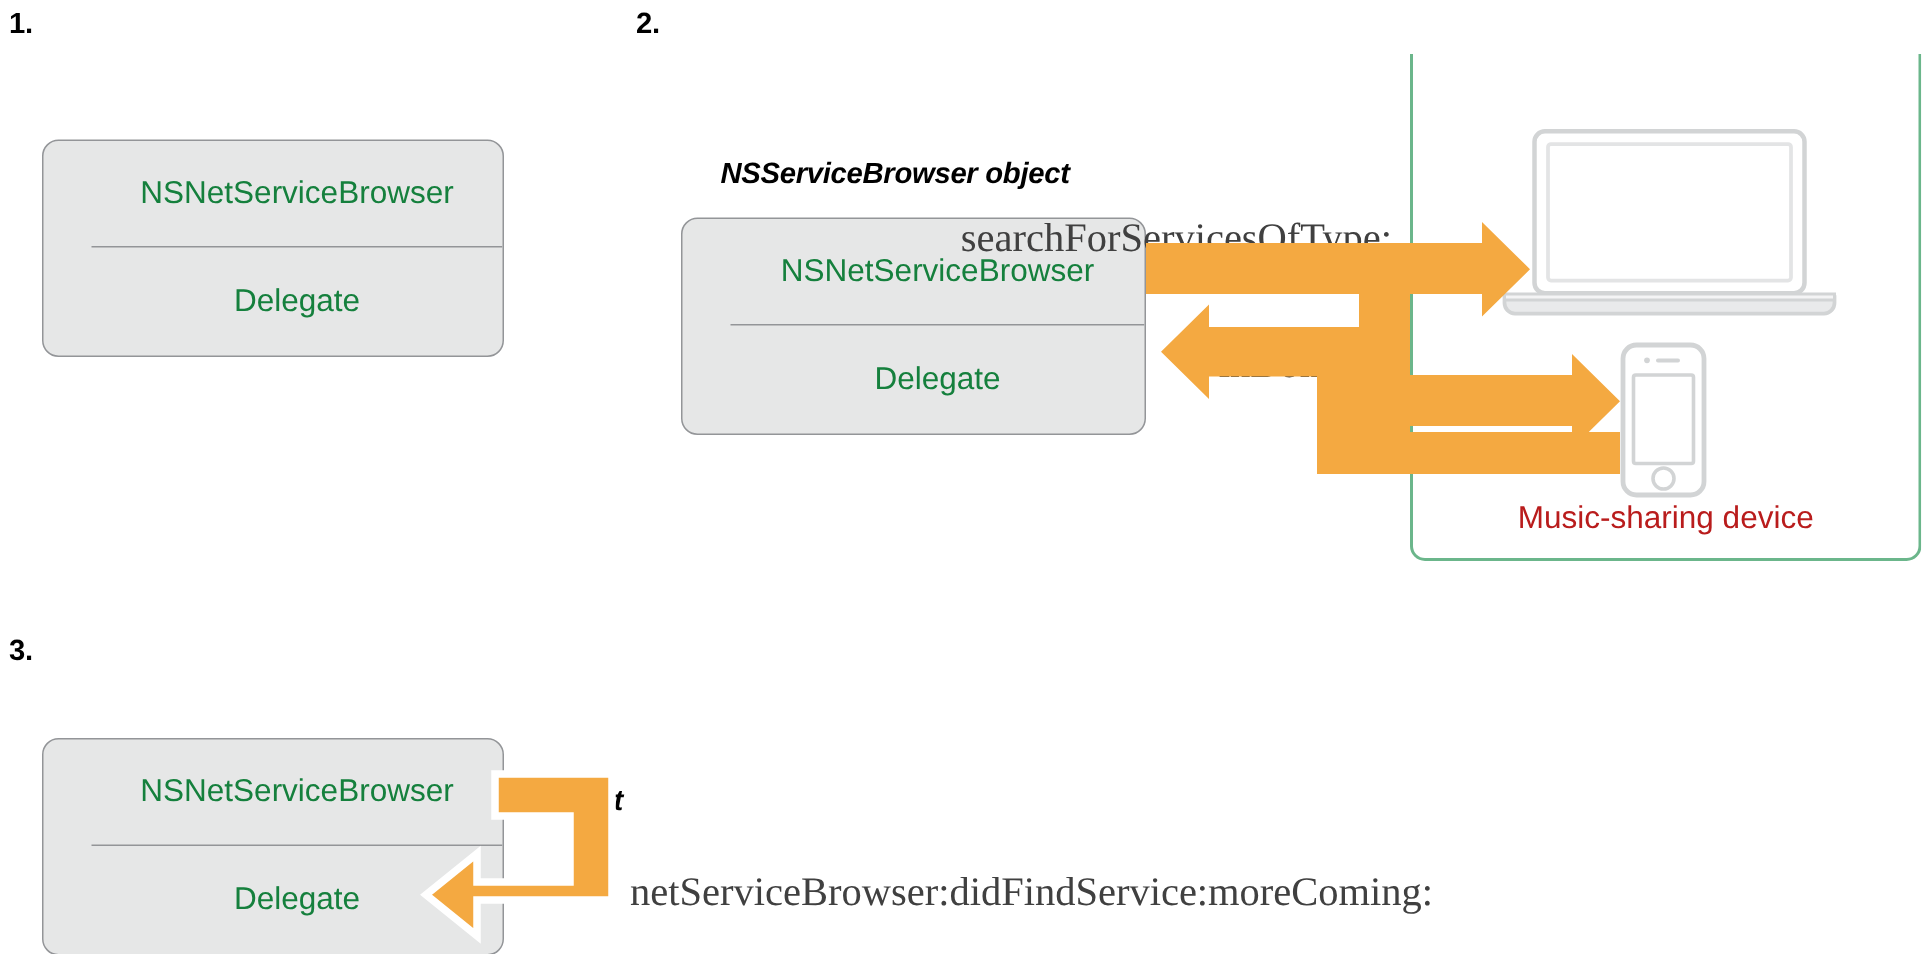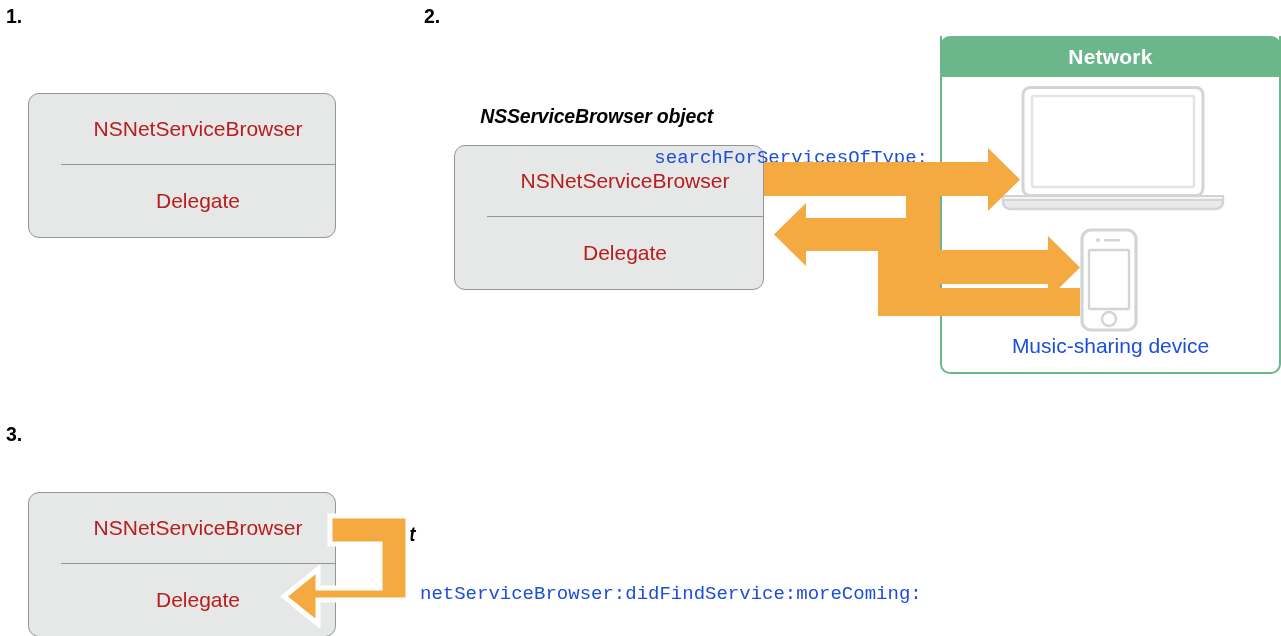--- a/index.html
+++ b/index.html
@@ -56,45 +56,45 @@
     border-radius: 11px;
     overflow: hidden;
   }
   .obj-box .cell {
     box-sizing: border-box;
     display: flex;
     align-items: center;
     justify-content: center;
     font-family: "Liberation Sans", sans-serif;
     font-size: 21px;
-    color: #b91c1c;
+    color: #15803d;
     white-space: nowrap;
     margin-left: 32px;
   }
   .obj-box .cell.top { border-bottom: 1.6px solid #939598; }
 
   #box1 { left: 28px;  top: 93px;  width: 308px; height: 145px; }
   #box1 .cell.top    { height: 71px; }
   #box1 .cell.bottom { height: 72px; }
 
   #box2 { left: 454px; top: 145px; width: 310px; height: 145px; }
   #box2 .cell.top    { height: 71px; }
   #box2 .cell.bottom { height: 72px; }
 
   #box3 { left: 28px;  top: 492px; width: 308px; height: 145px; }
   #box3 .cell.top    { height: 71px; }
   #box3 .cell.bottom { height: 72px; }
 
   
   .mono {
     position: absolute;
-    font-family: Liberation Mono, monospace;
-    font-size: 19px;
+    font-family: Liberation Serif, serif;
+    font-size: 27px;
     line-height: 28px;
-    color: #1d4ed8;
+    color: #404040;
     white-space: pre;
   }
   #selector-text {
     left: 578px;
     top: 88px;
     text-align: right;
     width: 350px;
   }
   #service-name-text {
     left: 406px;
@@ -140,21 +140,21 @@
     letter-spacing: 0.2px;
   }
   #device-caption {
     position: absolute;
     left: 940px;
     top: 334px;
     width: 341px;
     text-align: center;
     font-family: "Liberation Sans", sans-serif;
     font-size: 21px;
-    color: #1d4ed8;
+    color: #b91c1c;
   }
 
   
   #laptop-icon  { position: absolute; left: 1001px; top: 86px;  width: 224px; height: 127px; }
   #phone-icon   { position: absolute; left: 1080px; top: 228px; width: 58px;  height: 104px; }
 
   
   .svg-layer {
     position: absolute;
     left: 0; top: 0;
@@ -211,23 +211,20 @@
   </div>
 
 
   <div class="mono" id="callbacks-text">
     <div>netServiceBrowser:didFindService:moreComing:</div>
     
     
   </div>
 
   <div id="network-panel"></div>
-  <div id="network-title-bar">
-    <span class="t">Network</span>
-  </div>
 
   <svg id="laptop-icon" viewBox="0 0 224 127">
     <rect x="22" y="1.5" width="180" height="108" rx="7" ry="7" fill="#ffffff" stroke="#d2d4d5" stroke-width="3"></rect>
     <rect x="31" y="10" width="162" height="91" rx="2" ry="2" fill="#ffffff" stroke="#e3e4e5" stroke-width="2.5"></rect>
     <path d="M2 112 H222 a0 0 0 0 1 0 0 v4 a7 7 0 0 1 -7 7 H9 a7 7 0 0 1 -7 -7 z" fill="#e9eaeb" stroke="#d2d4d5" stroke-width="2.5"></path>
     <rect x="2" y="110" width="220" height="4" fill="#f4f4f5" stroke="#d2d4d5" stroke-width="2"></rect>
   </svg>
 
   <svg id="phone-icon" viewBox="0 0 58 104">
     <rect x="2" y="2" width="54" height="100" rx="9" ry="9" fill="#ffffff" stroke="#d2d4d5" stroke-width="3.2"></rect>

